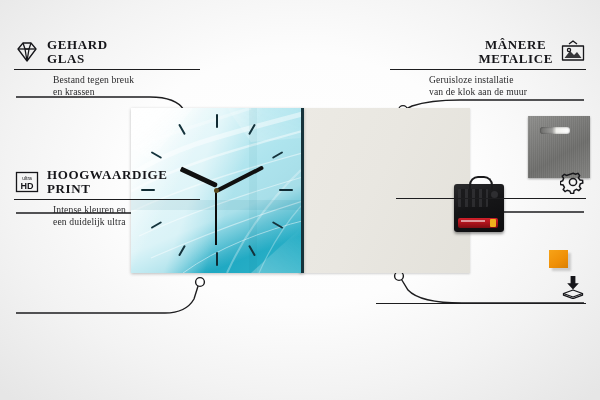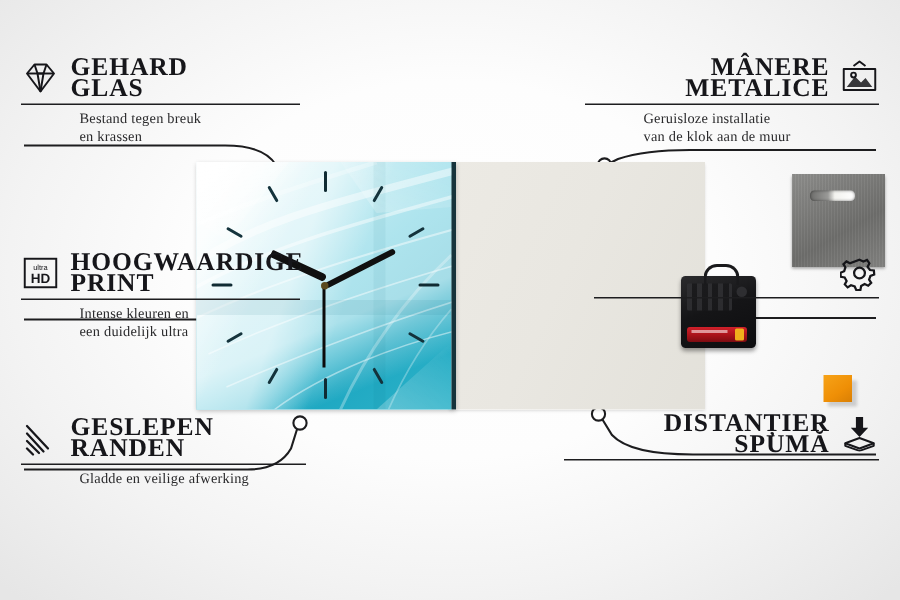--- a/index.html
+++ b/index.html
@@ -78,31 +78,31 @@
     background:linear-gradient(145deg,#f7a318 0%,#ef8f06 60%,#d97f04 100%);
     box-shadow:3px 3px 2px rgba(0,0,0,.16);
   }
 
   
   .svg-lines{position:absolute;inset:0;pointer-events:none;}
   .callout{position:absolute;}
   .co-head{display:flex;align-items:center;gap:7px;}
   .co-head.right{flex-direction:row-reverse;}
   .co-title{
-    font-size:17px;line-height:13.5px;letter-spacing:.6px;color:#16161a;
+    font-size:13px;line-height:13.5px;letter-spacing:.6px;color:#16161a;
     font-weight:700;text-transform:uppercase;font-family:"Liberation Serif",serif;
     white-space:pre-line;
   }
   .co-rule{height:1px;background:#1d1d1f;margin:4px 0 4px 0;}
   .co-body{
     font-size:9.6px;line-height:11.6px;color:#2a2a2c;letter-spacing:.15px;
     white-space:pre-line;font-family:"Liberation Serif",serif;margin-left:39px;
   }
   .ico{width:26px;height:24px;flex:0 0 26px;display:block;}
-  .right .co-title{text-align:right;}
+  .right .co-title{text-align:center;}
 
   
   #c-glas{left:14px;top:38px;width:186px;}
   #c-print{left:14px;top:168px;width:186px;}
   #c-randen{left:14px;top:278px;width:190px;}
   #c-manere{right:14px;top:38px;width:196px;}
   #c-mecanism{right:14px;top:170px;width:190px;}
   #c-distantier{right:14px;top:275px;width:210px;}
 </style>
 </head>
@@ -229,36 +229,20 @@
         <text x="13" y="18.6" font-family="Liberation Sans, sans-serif" font-size="9" font-weight="bold" text-anchor="middle" fill="#16161a">HD</text>
       </svg>
       <div class="co-title">HOOGWAARDIGE
 PRINT</div>
     </div>
     <div class="co-rule"></div>
     <div class="co-body">Intense kleuren en
 een duidelijk ultra</div>
   </div>
 
-  <div class="callout" id="c-randen">
-    <div class="co-head">
-      <svg class="ico" viewBox="0 0 26 24">
-        <g stroke="#16161a" stroke-width="1.5" stroke-linecap="round">
-          <path d="M4 4 L18 19"></path>
-            <path d="M4 9 L15 21"></path>
-          <path d="M4 14 L12 22"></path>
-            <path d="M4 19 L8 23"></path>
-        </g>
-      </svg>
-      <div class="co-title">GESLEPEN
-RANDEN</div>
-    </div>
-    <div class="co-rule"></div>
-    <div class="co-body">Gladde en veilige afwerking</div>
-  </div>
 
   <div class="callout" id="c-manere">
     <div class="co-head right">
       <svg class="ico" viewBox="0 0 26 24">
         <g fill="none" stroke="#16161a" stroke-width="1.3" stroke-linejoin="round">
           <path d="M9 4 L13 1 L17 4"></path>
           <rect x="2.5" y="6" width="21" height="14"></rect>
           <path d="M4.5 18 L10 11 L14 15 L17 12 L21.5 18 Z" fill="#16161a" stroke="none" opacity=".85"></path>
           <circle cx="9" cy="10" r="1.6"></circle>
         </g>
@@ -287,19 +271,17 @@
     <div class="co-head right">
       <svg class="ico" viewBox="0 0 26 24">
         <g fill="#16161a">
           <path d="M10.6 1 h4.8 v7.2 h3.4 L13 14.4 7.2 8.2 h3.4 z"></path>
         </g>
         <g fill="none" stroke="#16161a" stroke-width="1.3" stroke-linejoin="round">
           <path d="M13 15 L22.5 18.5 L13 22 L3.5 18.5 Z"></path>
           <path d="M3.5 18.5 L3.5 20.2 L13 23.6 L22.5 20.2 L22.5 18.5"></path>
         </g>
       </svg>
-      <div class="co-title">DISTANȚIER
-SPUMĂ</div>
     </div>
     <div class="co-rule"></div>
   </div>
 
 </div>
 
 </body></html>

